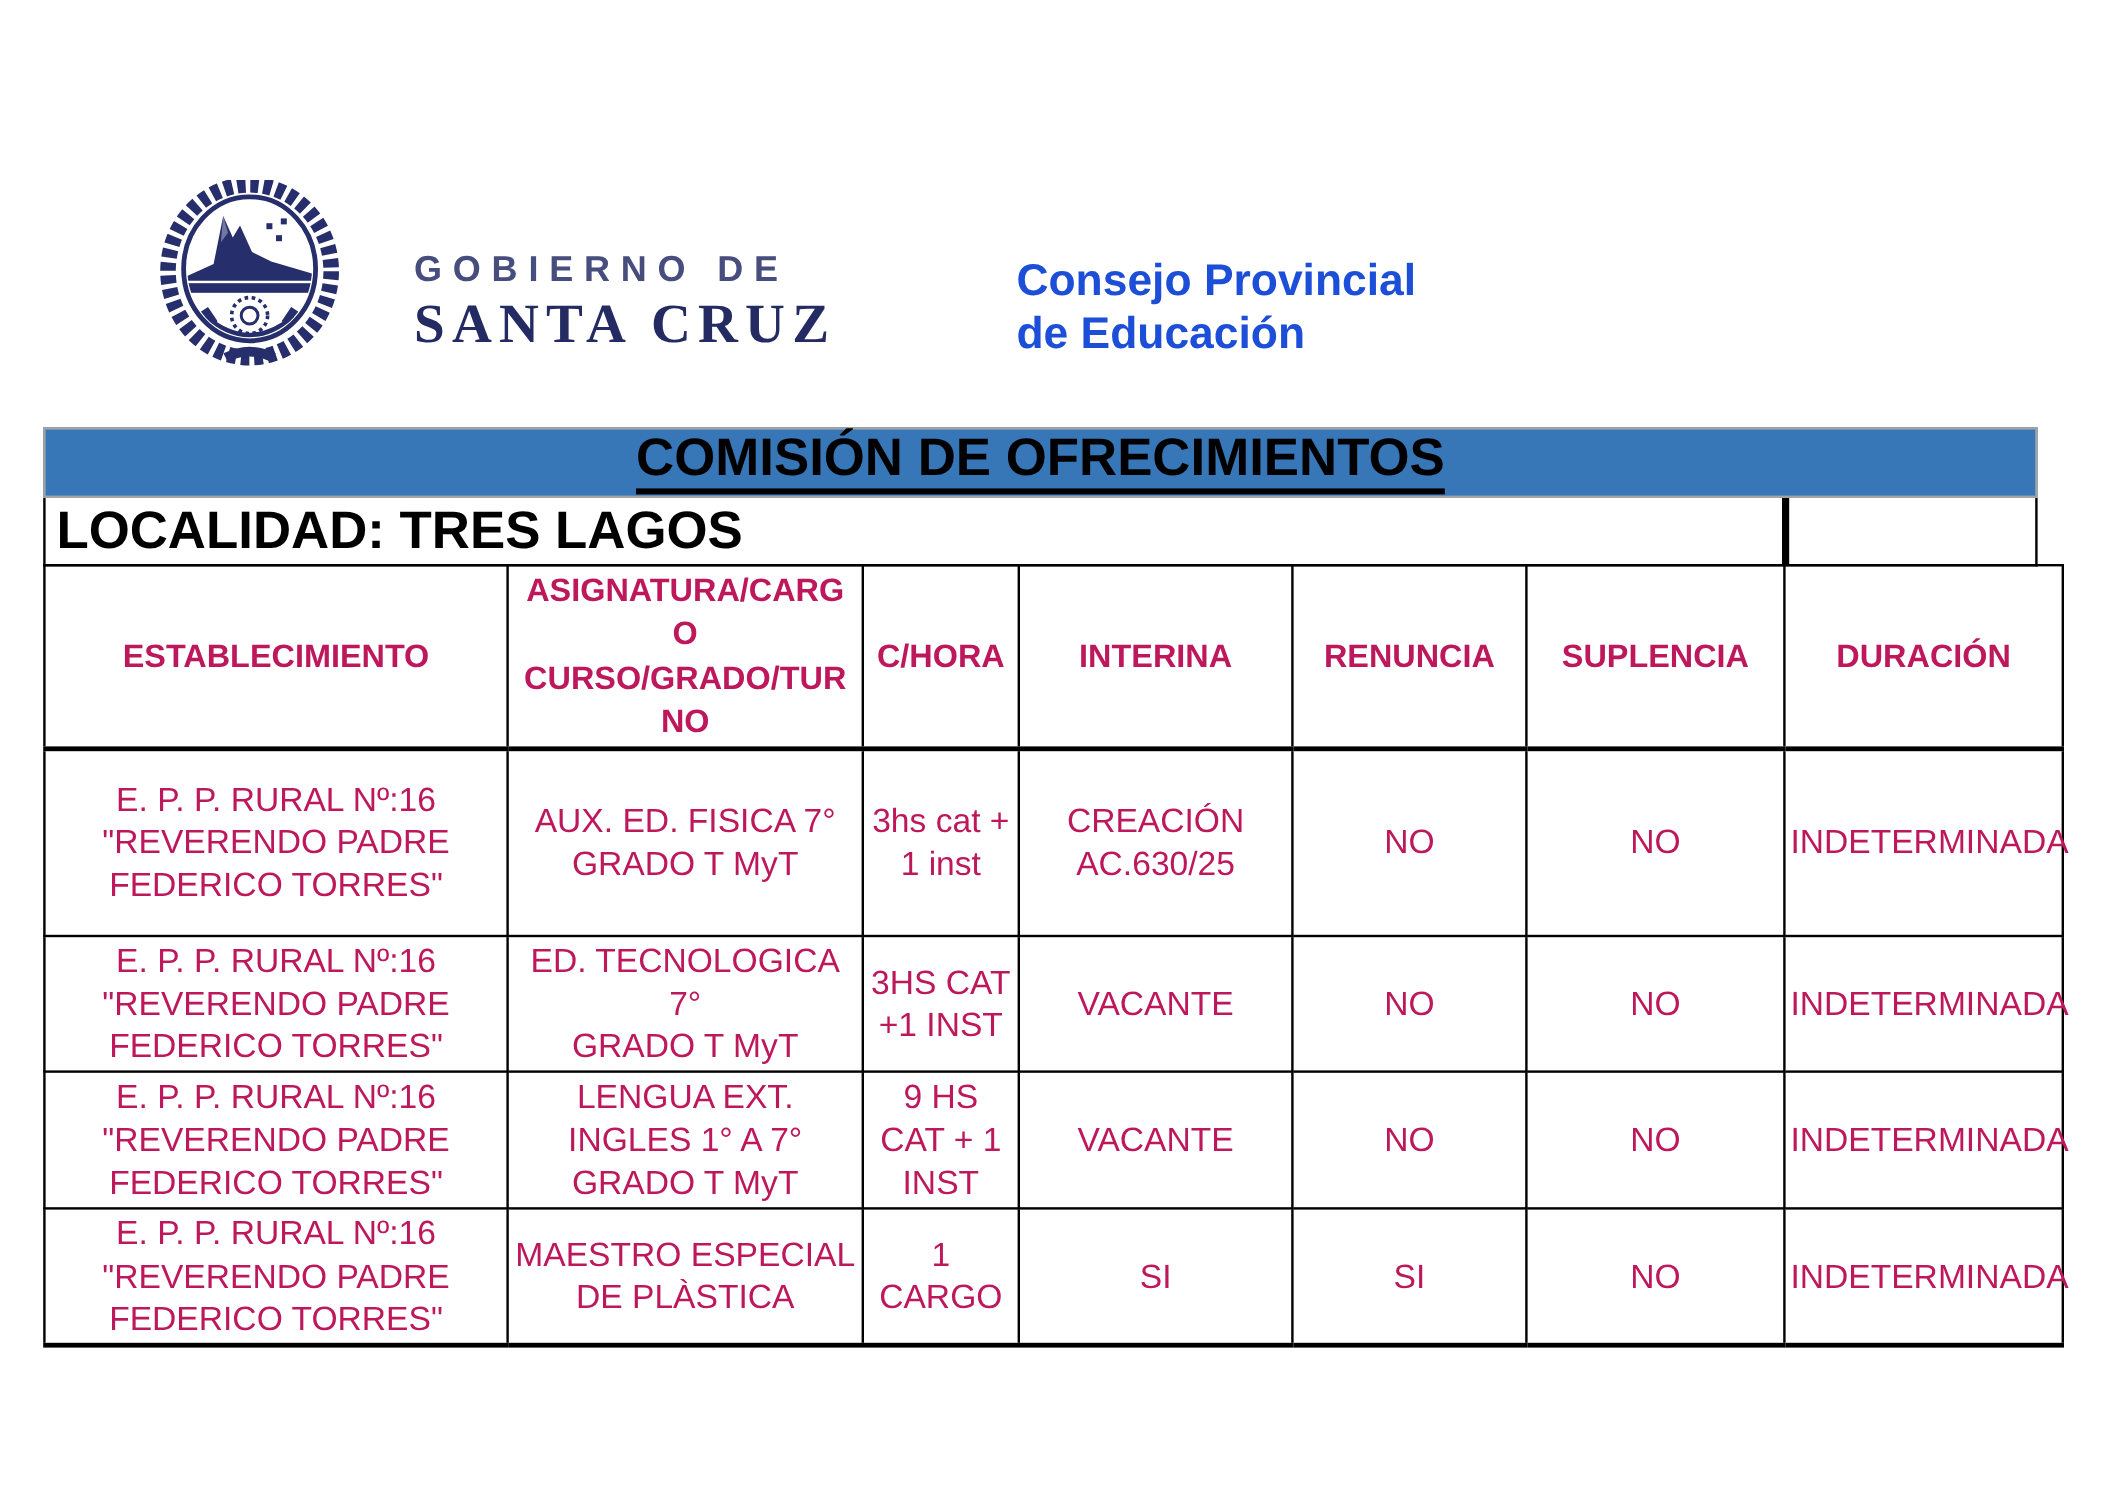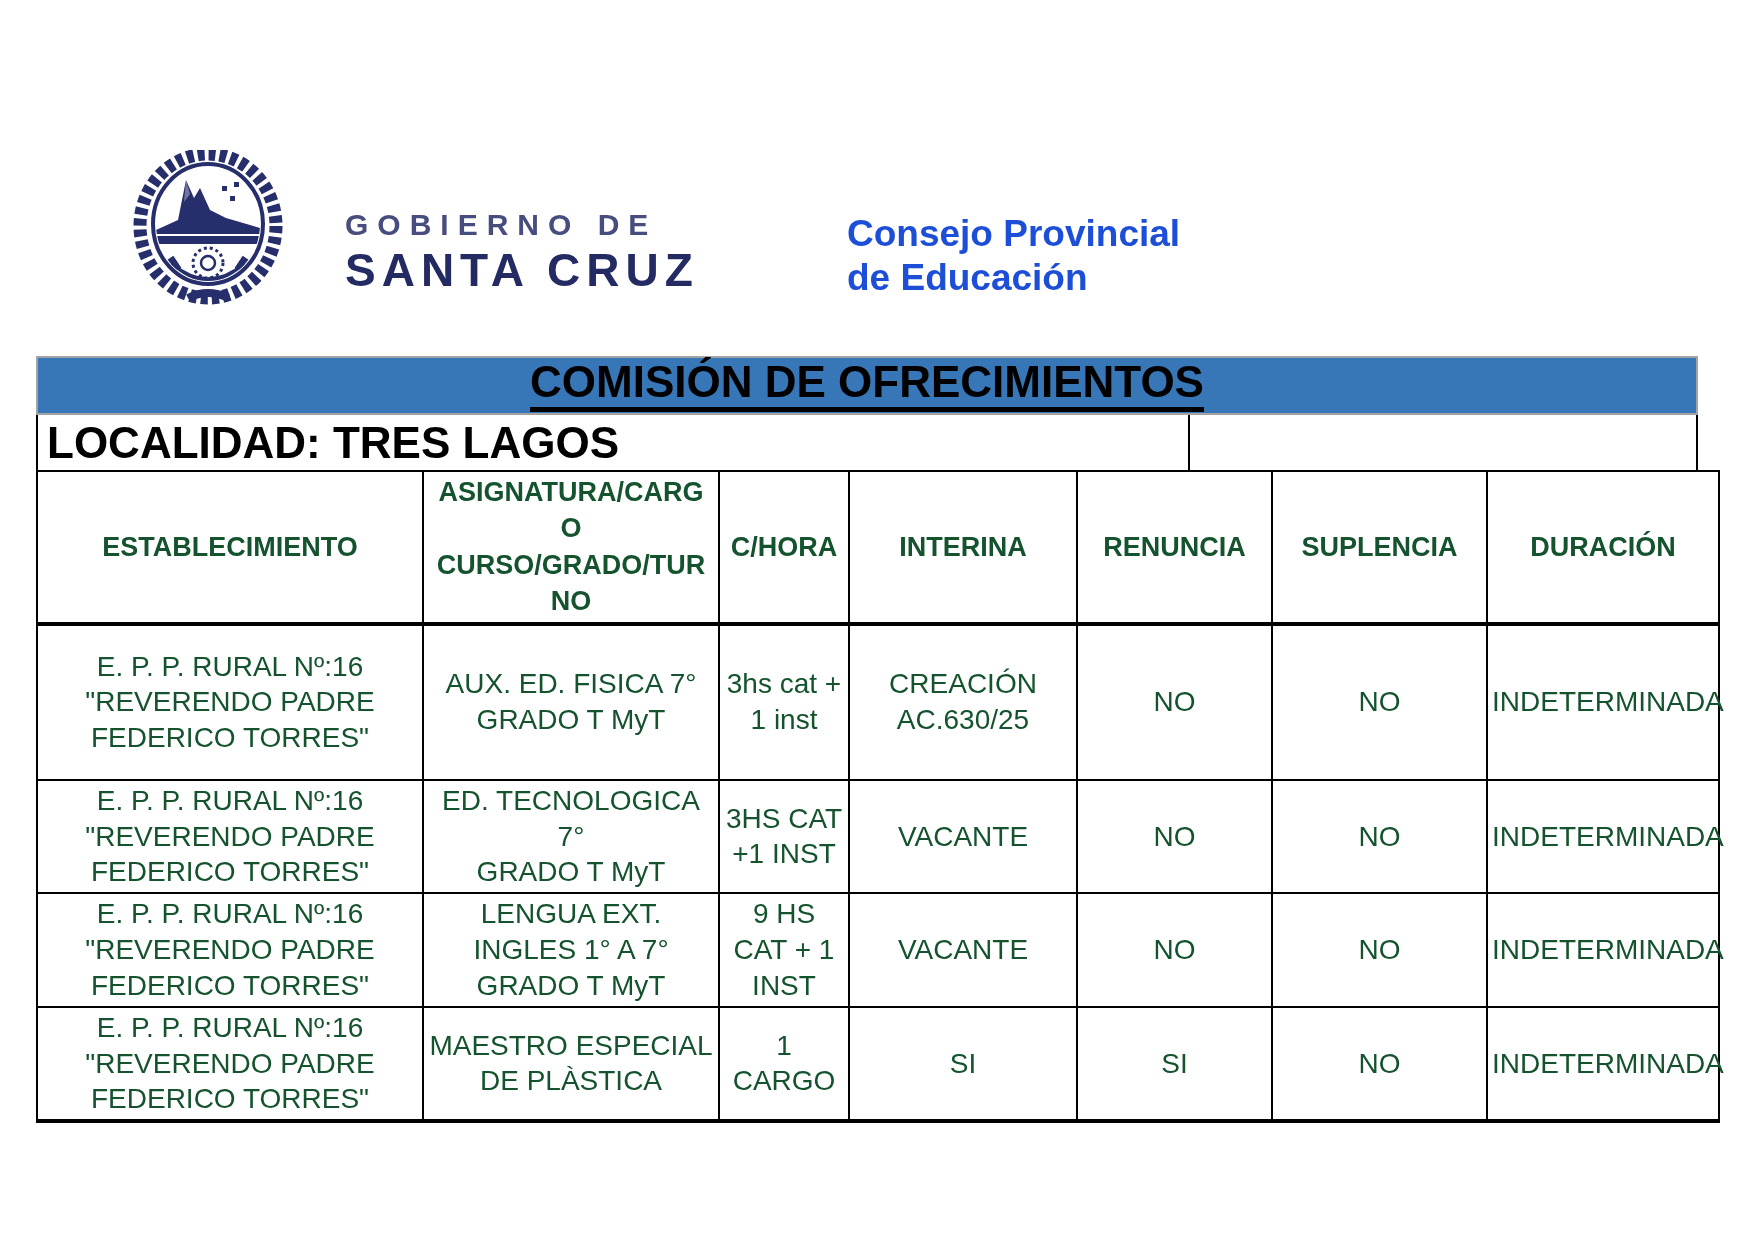--- a/index.html
+++ b/index.html
@@ -13,21 +13,21 @@
 
   
   .logo-wrap { position:absolute; left:126px; top:150px; width:164px; height:156px; }
   .gov-text { position:absolute; left:345px; top:208px; }
   .gov-line1 {
     font-size:30px; letter-spacing:9px; color:#474d7c; font-weight:700;
     white-space:nowrap;
   }
   .gov-line2 {
     font-size:46px; letter-spacing:6px; color:#242b63; font-weight:700;
-    margin-top:1px; white-space:nowrap;
+    margin-top:1px; white-space:nowrap;font-family:Liberation Serif, serif;
   }
   .consejo {
     position:absolute; left:847px; top:212px;
     font-size:37px; font-weight:700; color:#1d4ed8;
     line-height:1.18; white-space:pre-line;
   }
 
   
   .banner-block { position:absolute; left:36px; top:356px; width:1662px; }
   .title-bar {
@@ -38,31 +38,31 @@
     font-size:44px; font-weight:700; color:#000; line-height:1;
     border-bottom:5px solid #000; padding-bottom:3px; white-space:nowrap;
   }
   .loc-row {
     display:flex; height:57px; border:2px solid #000; border-top:none; background:#fff;
   }
   .loc-cell {
     display:flex; align-items:center; padding-left:9px;
     font-size:44px; font-weight:700; color:#000; white-space:nowrap;
   }
-  .loc-cell.left  { width:1152px; border-right:2px solid #000000; }
+  .loc-cell.left  { width:1453px; border-right:6px solid #000000; }
   .loc-cell.right { flex:1; }
 
   
   table.offers {
     position:absolute; left:36px; top:470px; width:1682px;
     border-collapse:collapse; table-layout:fixed;
   }
   table.offers th, table.offers td {
     border:2px solid #000; text-align:center; vertical-align:middle;
-    white-space:pre-line; padding:2px 4px; color:#14532d;
+    white-space:pre-line; padding:2px 4px; color:#be185d;
   }
   table.offers thead th {
     font-size:27px; font-weight:700; height:141px; border-bottom:4px solid #000;
     line-height:1.35;
   }
   table.offers td { font-size:28px; font-weight:400; line-height:1.28; }
   tr.r1 td { height:156px; }
   tr.r2 td { height:103px; }
   tr.r3 td { height:109px; }
   tr.r4 td { height:104px; border-bottom:4px solid #000; }

